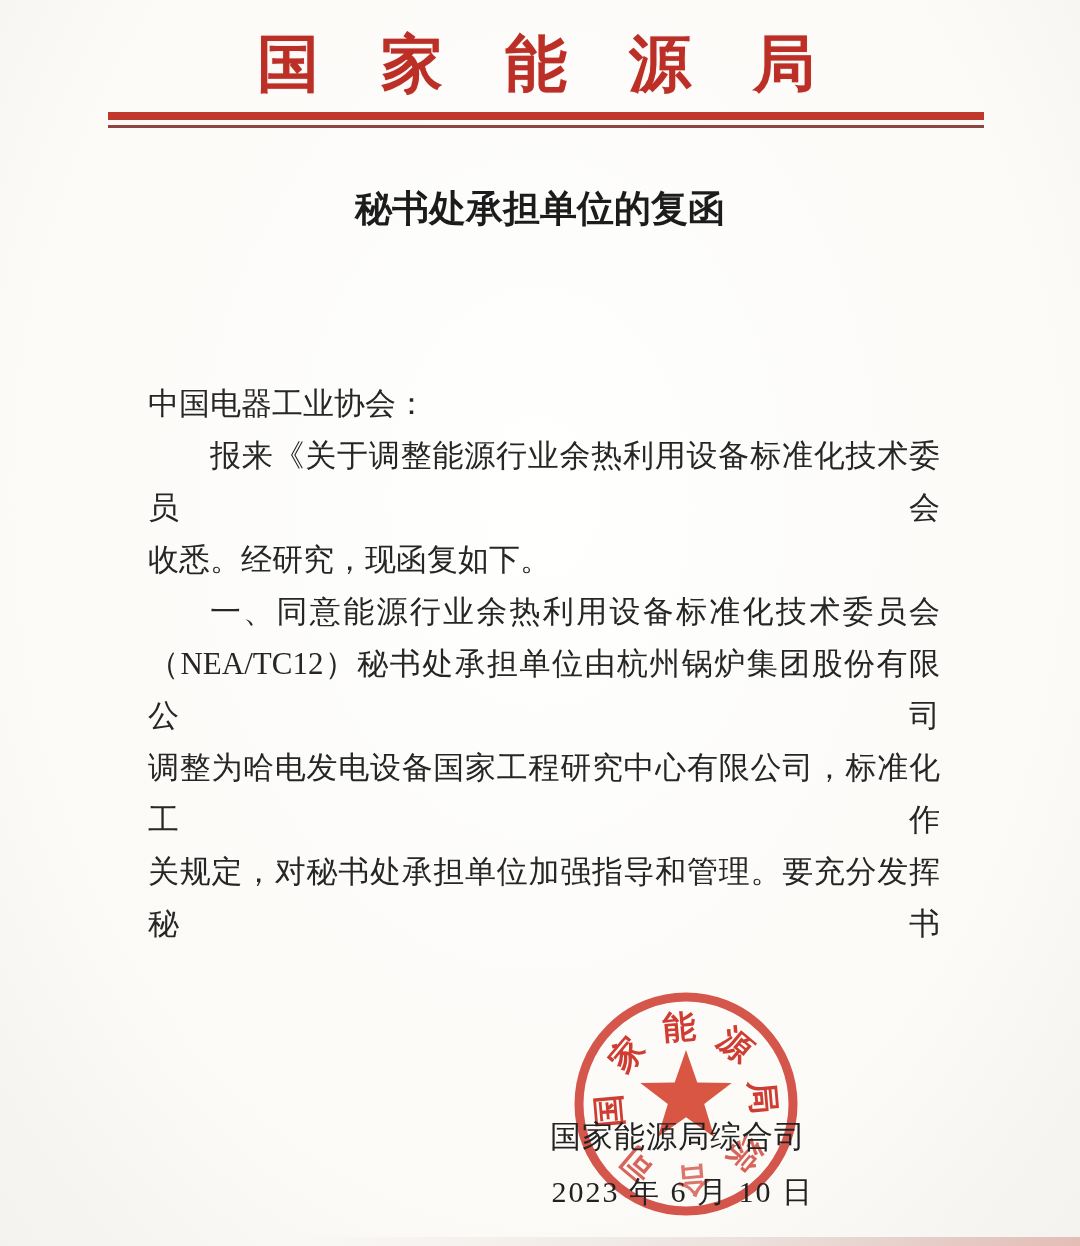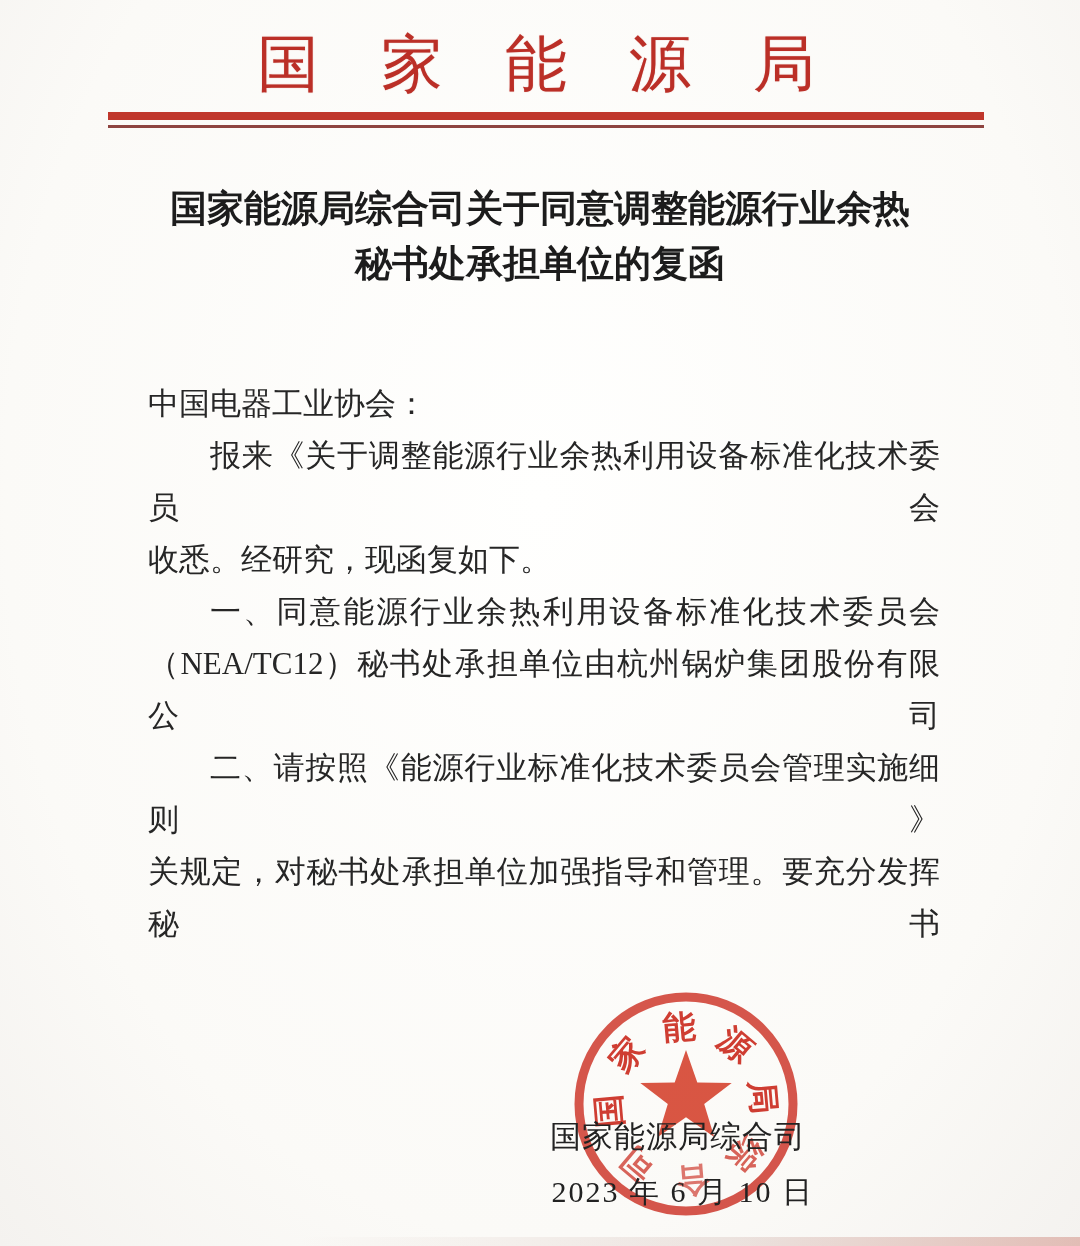--- a/index.html
+++ b/index.html
@@ -18,21 +18,21 @@
     color:#242424;
   }
 
   
   .agency-head{
     position:absolute;
     top:28px; left:0; right:8px;
     text-align:center;
     font-size:62px;
     line-height:72px;
-    font-weight:normal;
+    font-weight:bold;
     color:#bb2f27;
     text-shadow:0 0 1px rgba(187,47,39,.45);
   }
   .head-rule{
     position:absolute;
     top:112px; left:108px;
     width:876px; height:5px;
     border-top:8px solid #c0372c;
     border-bottom:3px solid #8e4440;
   }
@@ -108,31 +108,30 @@
 </head>
 <body>
 
 <div class="page">
 
   <div class="agency-head">国　家　能　源　局</div>
 
   <div class="head-rule"></div>
 
   <div class="doc-title">
-    <div>国家能源局综合司关于同意调整能源行业余热</div>
     <div>秘书处承担单位的复函</div>
   </div>
 
   <div class="body-text">
     <div class="ln">中国电器工业协会：</div>
     <div class="ln j ind">报来《关于调整能源行业余热利用设备标准化技术委员会</div>
     <div class="ln">收悉。经研究，现函复如下。</div>
     <div class="ln j ind">一、同意能源行业余热利用设备标准化技术委员会</div>
     <div class="ln j">（NEA/TC12）秘书处承担单位由杭州锅炉集团股份有限公司</div>
-    <div class="ln j ind">二、请按照《能源行业标准化技术委员会管理实施细则》</div>
+    <div class="ln j">调整为哈电发电设备国家工程研究中心有限公司，标准化工作</div>
     <div class="ln j">关规定，对秘书处承担单位加强指导和管理。要充分发挥秘书</div>
 
   </div>
 
   <svg class="seal" viewBox="0 0 240 240" xmlns="http://www.w3.org/2000/svg">
     <circle cx="120" cy="120" r="107" fill="none" stroke="#cf2f23" stroke-width="9" opacity="0.87"></circle>
     <path d="M0,-48 L11.3,-15.6 L45.7,-14.9 L18.2,6 L28.2,38.9 L0,19.2 L-28.2,38.9 L-18.2,6 L-45.7,-14.9 L-11.3,-15.6 Z" transform="translate(120,114)" fill="#d63a25" opacity="0.92"></path>
     <text x="120" y="54" text-anchor="middle" transform="rotate(-95 120 120)">国</text>
     <text x="120" y="54" text-anchor="middle" transform="rotate(-50 120 120)">家</text>
     <text x="120" y="54" text-anchor="middle" transform="rotate(-5 120 120)">能</text>

